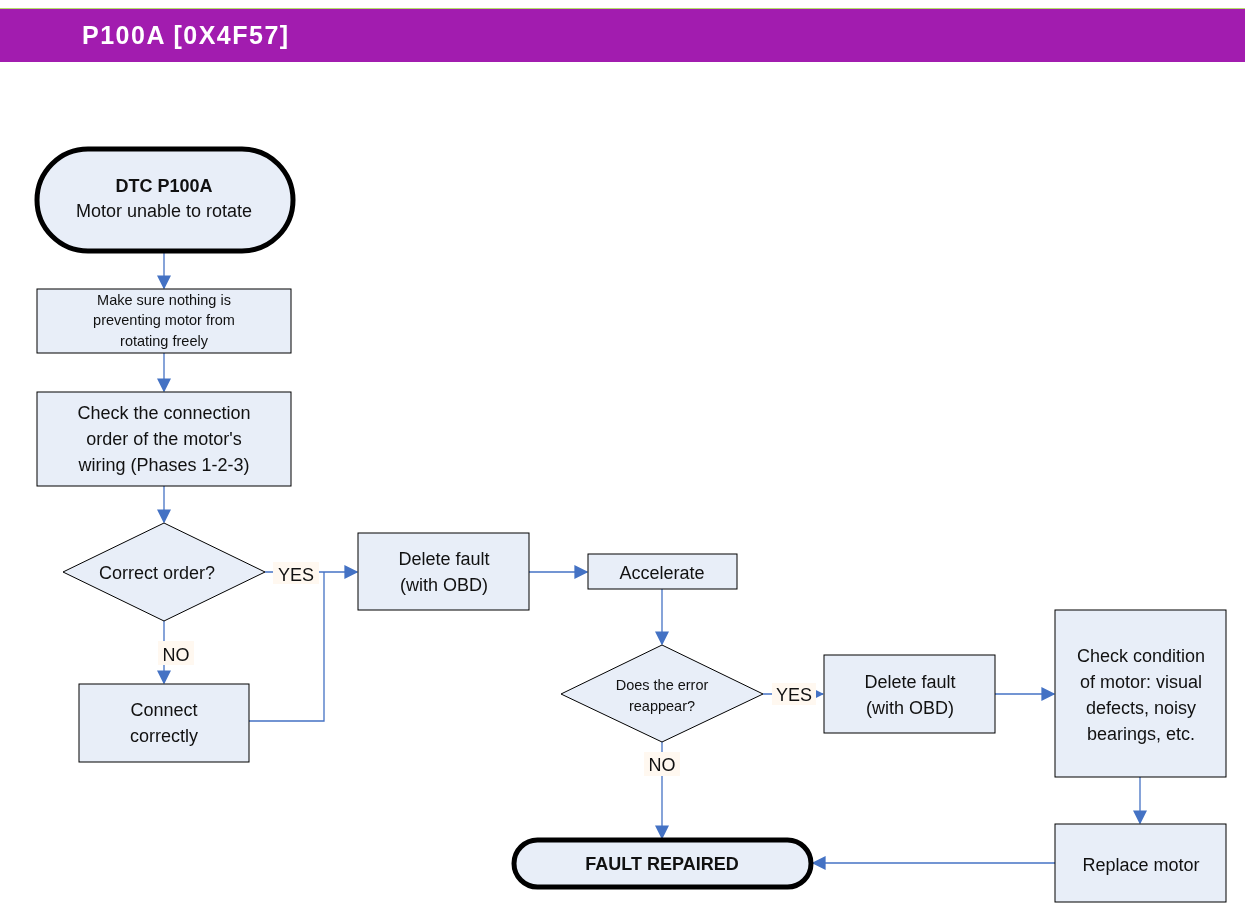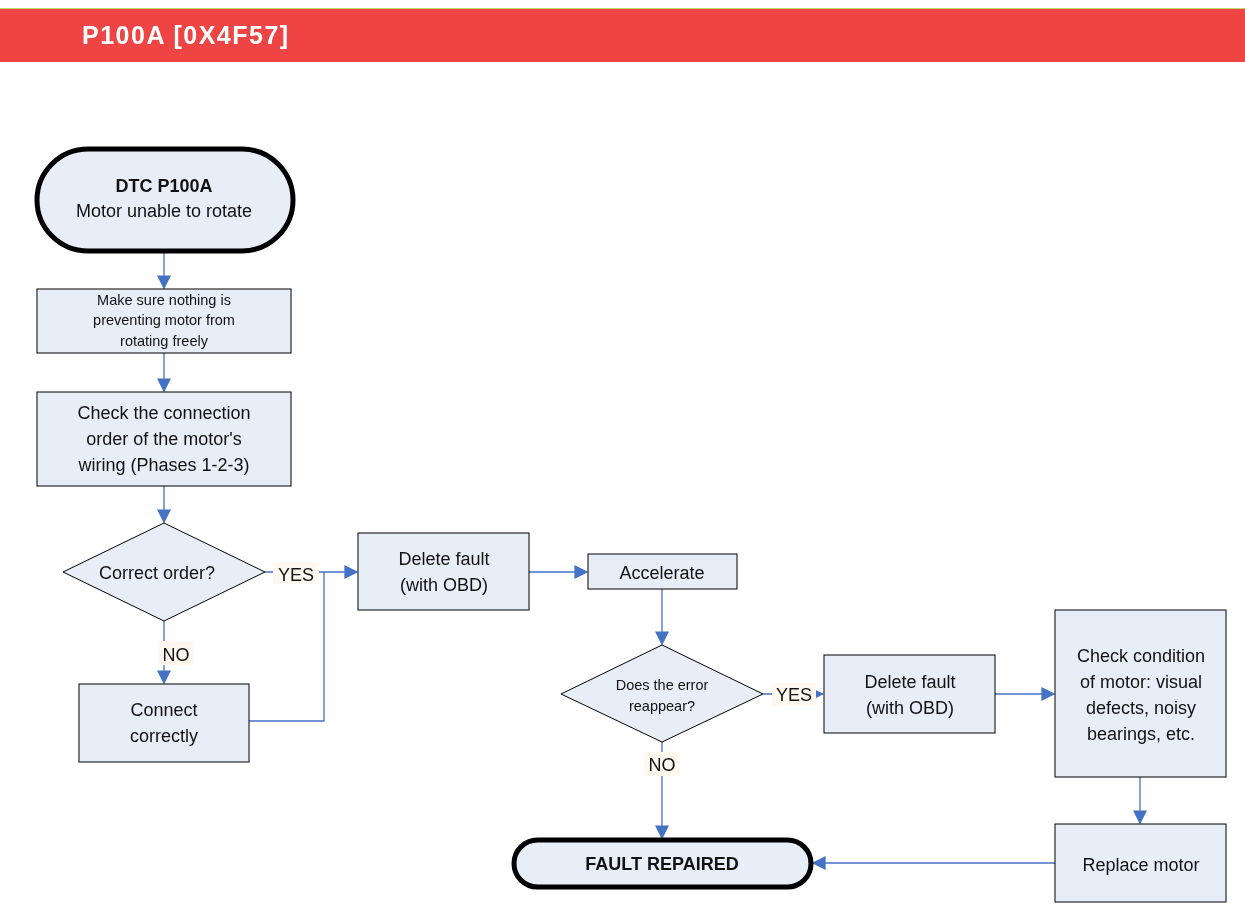--- a/index.html
+++ b/index.html
@@ -1,19 +1,19 @@
 <!DOCTYPE html>
 <html><head>
   <meta charset="utf-8">
   <style>
     html, body { margin: 0; padding: 0; background: #ffffff; }
     body { width: 1245px; height: 917px; position: relative; overflow: hidden;
            font-family: "Liberation Sans", sans-serif; }
     .banner { position: absolute; left: 0; top: 8px; width: 1245px; height: 54px;
-              background: #ef4444; border-top: 1px solid #b5dc6a; box-sizing: border-box; }
+              background: #a21caf; border-top: 1px solid #b5dc6a; box-sizing: border-box; }
     .banner-title { position: absolute; left: 82px; top: 12px; color: #ffffff;
                     font-family: "Liberation Sans", sans-serif; font-weight: bold;
                     font-size: 25px; letter-spacing: 1.5px; }
     svg.flow { position: absolute; left: 0; top: 0; }
     .node-text { font-family: "Liberation Sans", sans-serif; fill: #111; }
   </style>
 </head>
 <body>
 
 <div class="banner">

